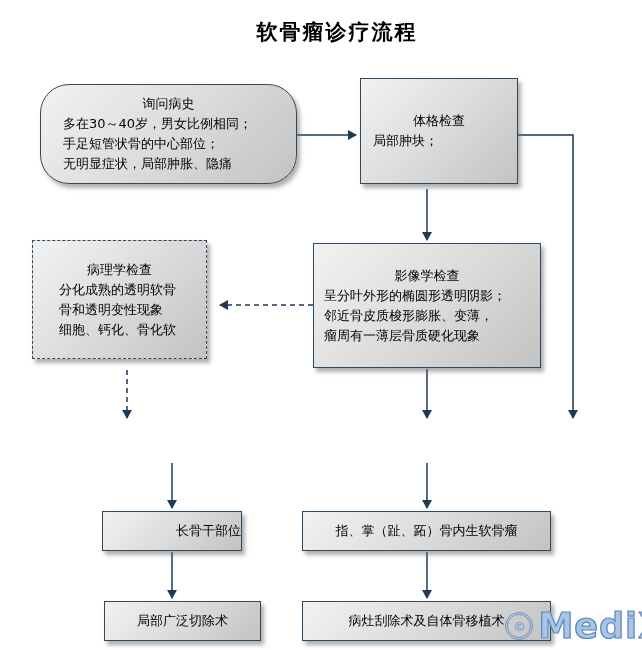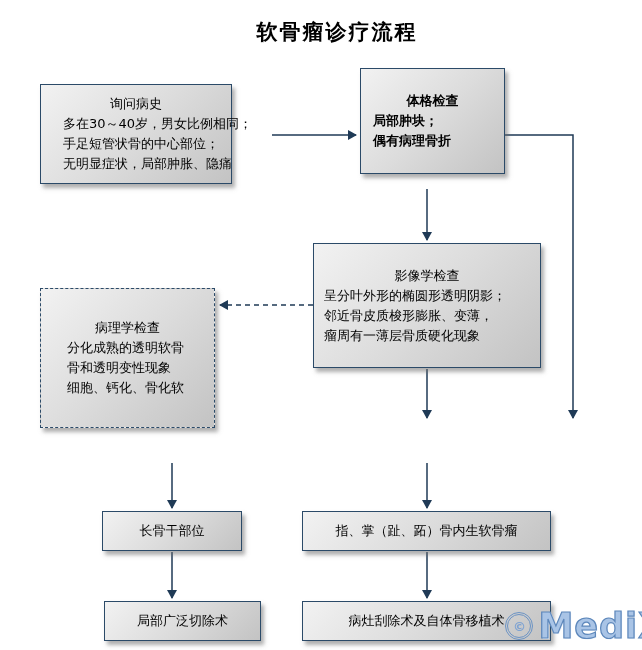--- a/index.html
+++ b/index.html
@@ -20,27 +20,27 @@
     border:1.5px solid #2b4a68;
     background:linear-gradient(135deg,#f2f2f2 0%,#dcdcdc 50%,#c3c3c3 100%);
     box-shadow:3px 4px 4px rgba(110,110,110,0.55);
     display:flex; flex-direction:column; justify-content:center;
     font-size:13px; line-height:20px;
   }
   .node-title { text-align:center; }
   .node-line  { text-align:left; padding-left:var(--pl,12px); white-space:nowrap; }
   .label-node { align-items:center; text-align:center; }
 
-  #node-history   { left:40px;  top:84px;  width:192px; height:100px; --pl:22px; }
-  #node-physical  { left:360px; top:68px;  width:145px; height:106px;font-weight:bold; --pl:12px; }
-  #node-pathology { left:40px;  top:240px; width:175px; height:140px; --pl:26px;
-                    border-style:dashed;margin-top:48px; }
+  #node-history   { left:40px;  top:84px;  width:257px; height:100px;border-radius:29px; --pl:22px; }
+  #node-physical  { left:360px; top:78px;  width:158px; height:106px; --pl:12px; }
+  #node-pathology { left:32px;  top:240px; width:175px; height:119px; --pl:26px;
+                    border-style:dashed; }
   #node-imaging   { left:313px; top:243px; width:228px; height:125px;justify-content:center; --pl:10px; }
   #node-diagnosis { left:38px;  top:421px; width:562px; height:41px; }
-  #node-longbone  { left:102px; top:511px; width:140px; height:40px; }
+  #node-longbone  { left:102px; top:511px; width:140px; height:40px;align-items:flex-end; }
   #node-shortbone { left:302px; top:511px; width:249px; height:40px; }
   #node-excision  { left:104px;  top:601px; width:157px; height:40px; }
   #node-curettage { left:302px; top:601px; width:249px; height:40px; }
 
   .watermark {
     position:absolute; right:8px; bottom:4px;
     display:flex; align-items:center; gap:5px;
     font-weight:bold; color:#a9c4e6;
   }
   .wm-symbol {
@@ -85,21 +85,20 @@
   <div class="node" id="node-history">
     <div class="node-title">询问病史</div>
     <div class="node-line">多在30～40岁，男女比例相同；</div>
     <div class="node-line">手足短管状骨的中心部位；</div>
     <div class="node-line">无明显症状，局部肿胀、隐痛</div>
   </div>
 
   <div class="node" id="node-physical">
     <div class="node-title">体格检查</div>
     <div class="node-line">局部肿块；</div>
-    <div class="node-line">偶有病理骨折</div>
   </div>
 
   <div class="node" id="node-pathology">
     <div class="node-title">病理学检查</div>
     <div class="node-line">分化成熟的透明软骨</div>
     <div class="node-line">骨和透明变性现象</div>
     <div class="node-line">细胞、钙化、骨化软</div>
   </div>
 
   <div class="node" id="node-imaging">

